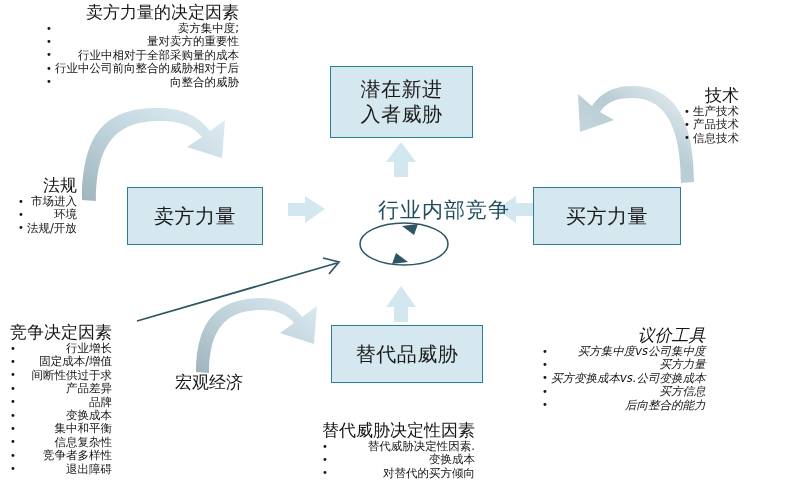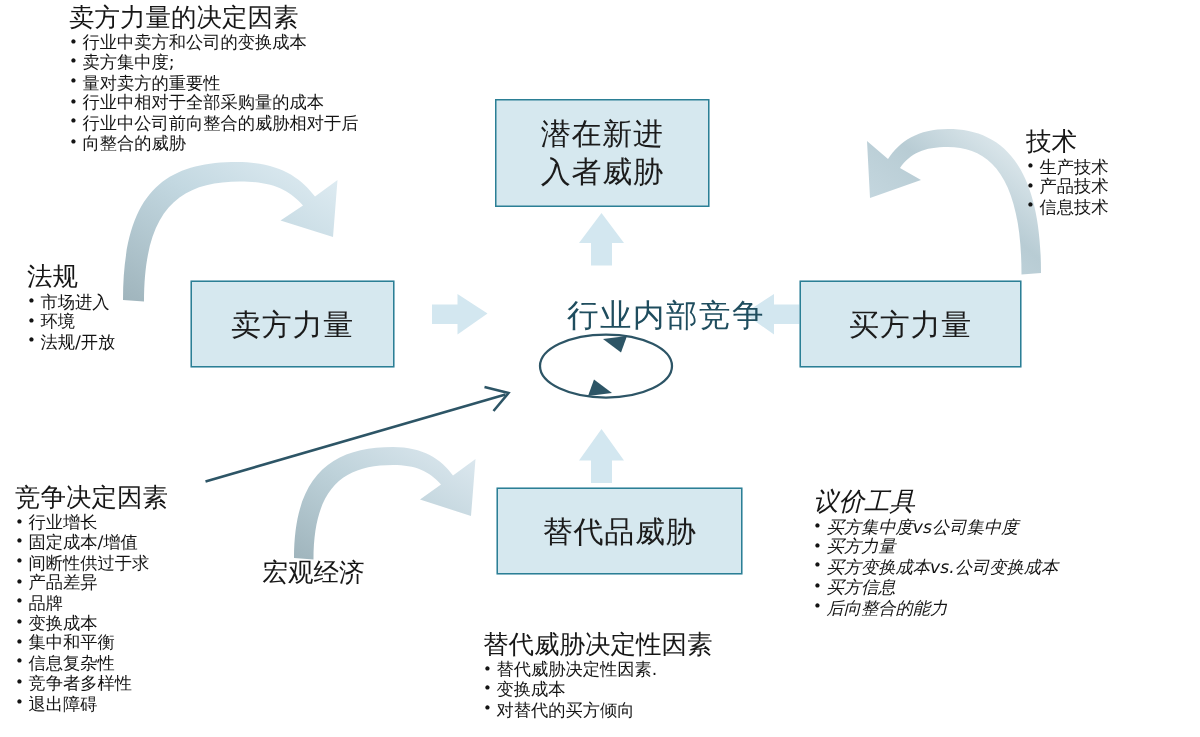--- a/index.html
+++ b/index.html
@@ -8,21 +8,21 @@
     background:#ffffff;
     font-family:"DejaVu Sans","Liberation Sans",sans-serif;
     overflow:hidden;
     position:relative;
   }
   #stage{position:absolute;left:0;top:0;width:800px;height:491px;}
 
   .svg-layer{position:absolute;left:0;top:0;width:800px;height:491px;pointer-events:none;}
 
   
-  .txtblock{position:absolute;color:#1a1a1a;}
+  .txtblock{position:absolute;color:#1a1a1a;text-align:right;}
   .tb-head{
     font-size:17px;
     line-height:20px;
     white-space:nowrap;
     color:#161616;
     font-weight:400;
   }
   .tb-list{list-style:none;margin:0;padding:0;}
   .tb-list li{
     font-size:11.5px;
@@ -145,30 +145,29 @@
   </div>
 
   <div class="corebox" style="left:127px;top:187px;width:136px;height:58px;">
     <span>卖方力量</span>
   </div>
 
   <div class="corebox" style="left:533px;top:187px;width:148px;height:58px;">
     <span>买方力量</span>
   </div>
 
-  <div class="corebox" style="left:331px;top:325px;width:164px;height:58px;">
+  <div class="corebox" style="left:331px;top:325px;width:152px;height:58px;">
     <span>替代品威胁</span>
   </div>
 
   <div class="center-label" style="left:337px;top:196px;">行业内部竞争</div>
 
   <div class="txtblock" style="left:46px;top:2px;">
     <div class="tb-head">卖方力量的决定因素</div>
     <ul class="tb-list">
-      <li>行业中卖方和公司的变换成本</li>
       <li>卖方集中度;</li>
       <li>量对卖方的重要性</li>
       <li>行业中相对于全部采购量的成本</li>
       <li>行业中公司前向整合的威胁相对于后</li>
       <li>向整合的威胁</li>
     </ul>
   </div>
 
   <div class="txtblock" style="left:18px;top:175px;">
     <div class="tb-head">法规</div>

